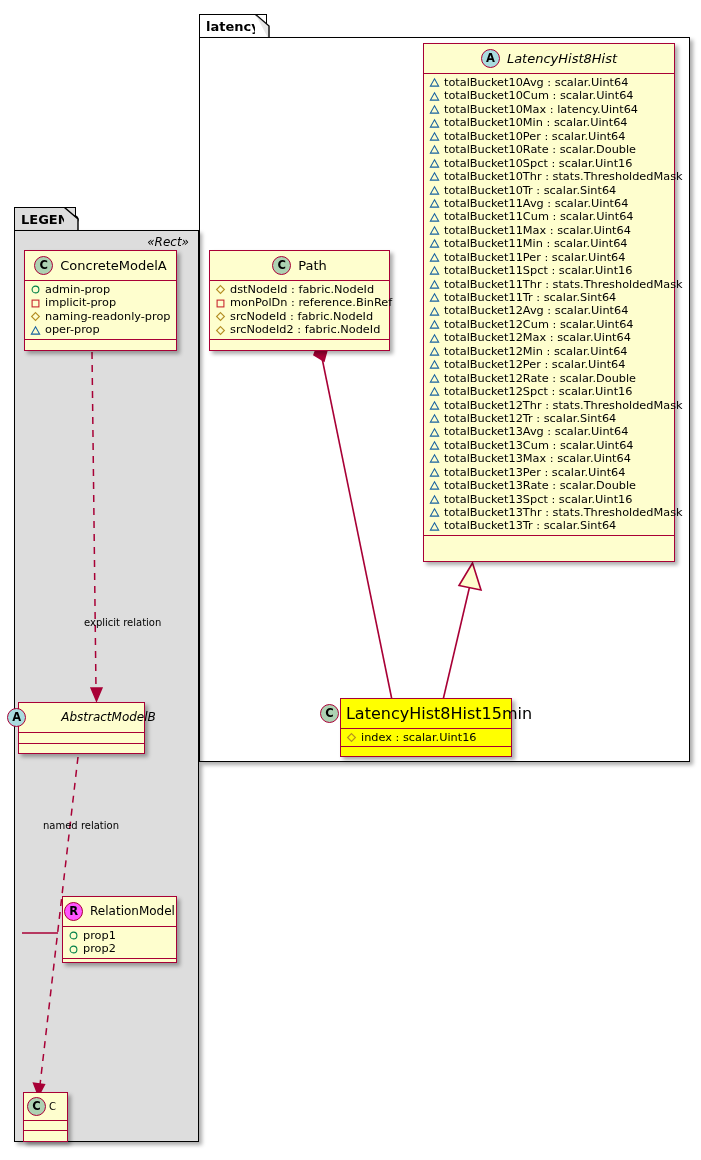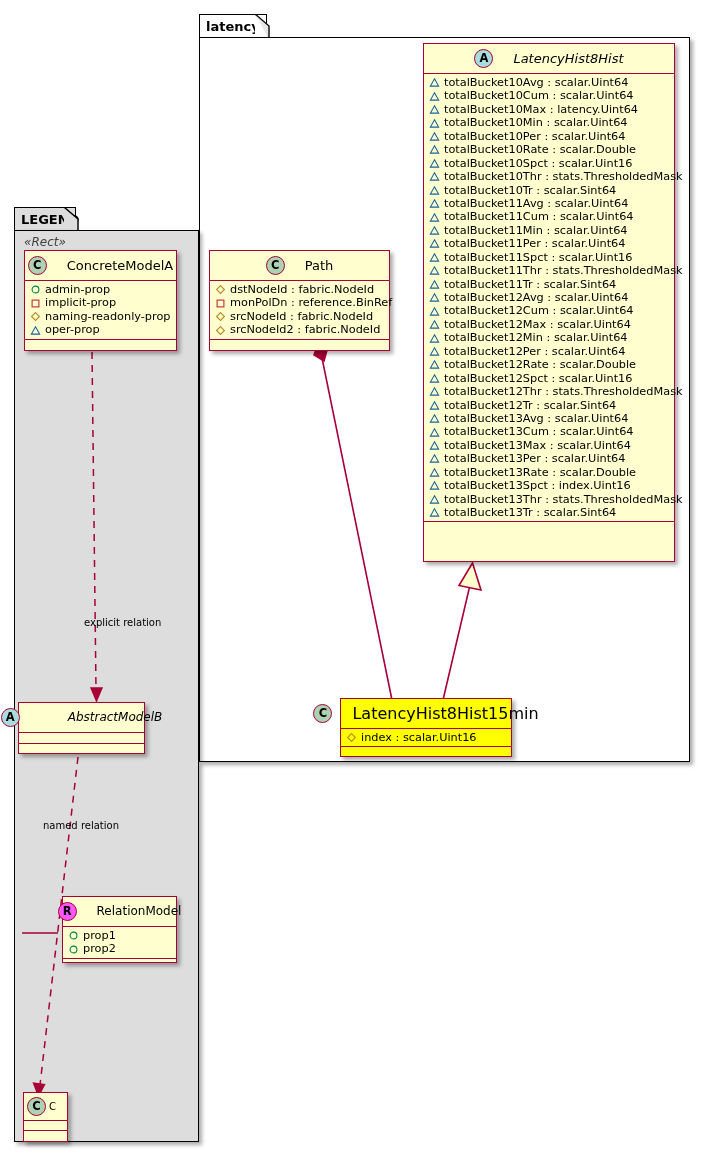--- a/index.html
+++ b/index.html
@@ -65,28 +65,28 @@
     display: flex;
     align-items: center;
     justify-content: center;
     border-bottom: 1.4px solid #A80036;
     padding: 3px 8px 4px 8px;
     min-height: 22px;
   }
   .cls-title {
     font-size: 13px;
     white-space: nowrap;
-    padding-left: 20px;
+    padding-left: 7px;
   }
   .cls-title.italic { font-style: italic; }
   .cls-stereotype {
-    text-align: left;
+    text-align: right;
     font-size: 12px;
     font-style: italic;
-    color: #404040;
+    color: #000000;
     padding: 2px 0 3px 0;
   }
   .cls-body {
     border-bottom: 1.4px solid #A80036;
     padding: 2px 4px 2px 5px;
   }
   .cls-body.empty { height: 10px; padding: 0; }
   .cls-footer { height: 9px; }
   .attr {
     display: flex;
@@ -258,20 +258,26 @@
         <div class="attr">
           <svg class="mk" viewBox="0 0 11 11">
             <polygon points="5.5,1.8 9.6,9.1 1.4,9.1" fill="none" stroke="#1963A0" stroke-width="1.1"></polygon>
           </svg>
           <span class="name">totalBucket11Cum : scalar.Uint64</span>
         </div>
         <div class="attr">
           <svg class="mk" viewBox="0 0 11 11">
             <polygon points="5.5,1.8 9.6,9.1 1.4,9.1" fill="none" stroke="#1963A0" stroke-width="1.1"></polygon>
           </svg>
+          <span class="name">totalBucket11Max : scalar.Uint64</span>
+        </div>
+        <div class="attr">
+          <svg class="mk" viewBox="0 0 11 11">
+            <polygon points="5.5,1.8 9.6,9.1 1.4,9.1" fill="none" stroke="#1963A0" stroke-width="1.1"></polygon>
+          </svg>
           <span class="name">totalBucket11Min : scalar.Uint64</span>
         </div>
         <div class="attr">
           <svg class="mk" viewBox="0 0 11 11">
             <polygon points="5.5,1.8 9.6,9.1 1.4,9.1" fill="none" stroke="#1963A0" stroke-width="1.1"></polygon>
           </svg>
           <span class="name">totalBucket11Per : scalar.Uint64</span>
         </div>
         <div class="attr">
           <svg class="mk" viewBox="0 0 11 11">
@@ -372,21 +378,21 @@
         <div class="attr">
           <svg class="mk" viewBox="0 0 11 11">
             <polygon points="5.5,1.8 9.6,9.1 1.4,9.1" fill="none" stroke="#1963A0" stroke-width="1.1"></polygon>
           </svg>
           <span class="name">totalBucket13Rate : scalar.Double</span>
         </div>
         <div class="attr">
           <svg class="mk" viewBox="0 0 11 11">
             <polygon points="5.5,1.8 9.6,9.1 1.4,9.1" fill="none" stroke="#1963A0" stroke-width="1.1"></polygon>
           </svg>
-          <span class="name">totalBucket13Spct : index.Uint16</span>
+          <span class="name">totalBucket13Spct : scalar.Uint16</span>
         </div>
         <div class="attr">
           <svg class="mk" viewBox="0 0 11 11">
             <polygon points="5.5,1.8 9.6,9.1 1.4,9.1" fill="none" stroke="#1963A0" stroke-width="1.1"></polygon>
           </svg>
           <span class="name">totalBucket13Thr : stats.ThresholdedMask</span>
         </div>
         <div class="attr">
           <svg class="mk" viewBox="0 0 11 11">
             <polygon points="5.5,1.8 9.6,9.1 1.4,9.1" fill="none" stroke="#1963A0" stroke-width="1.1"></polygon>

